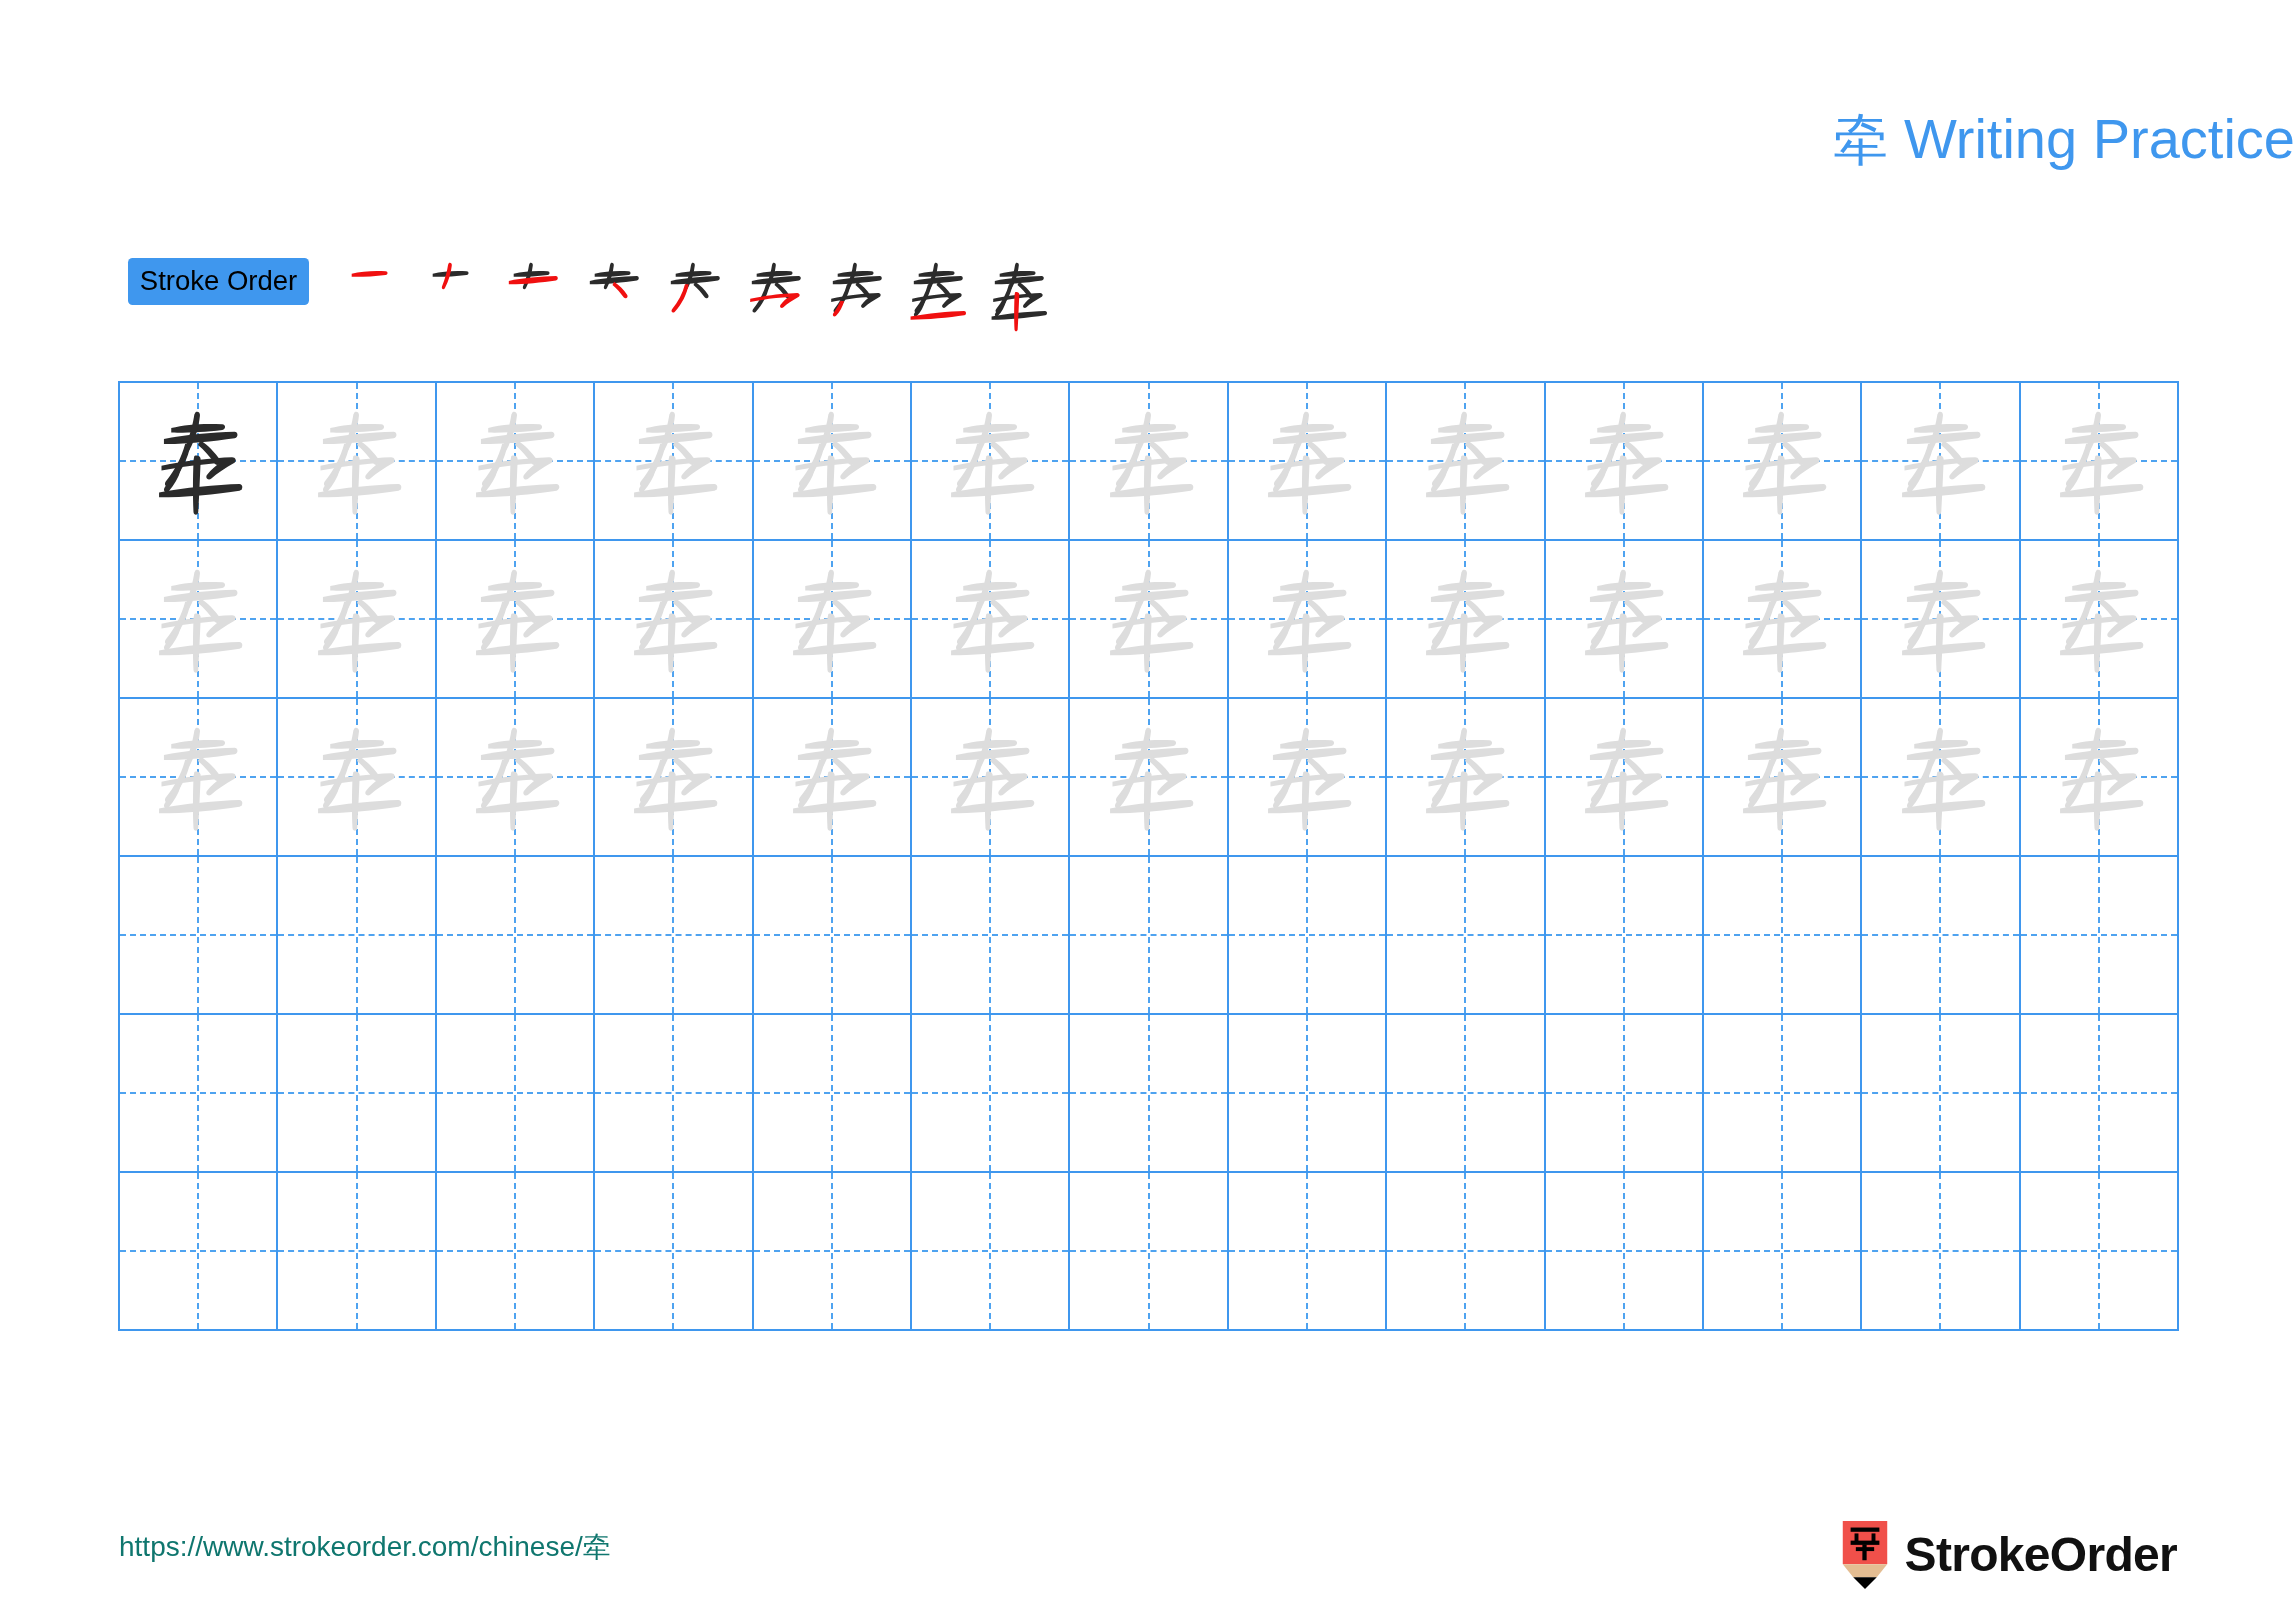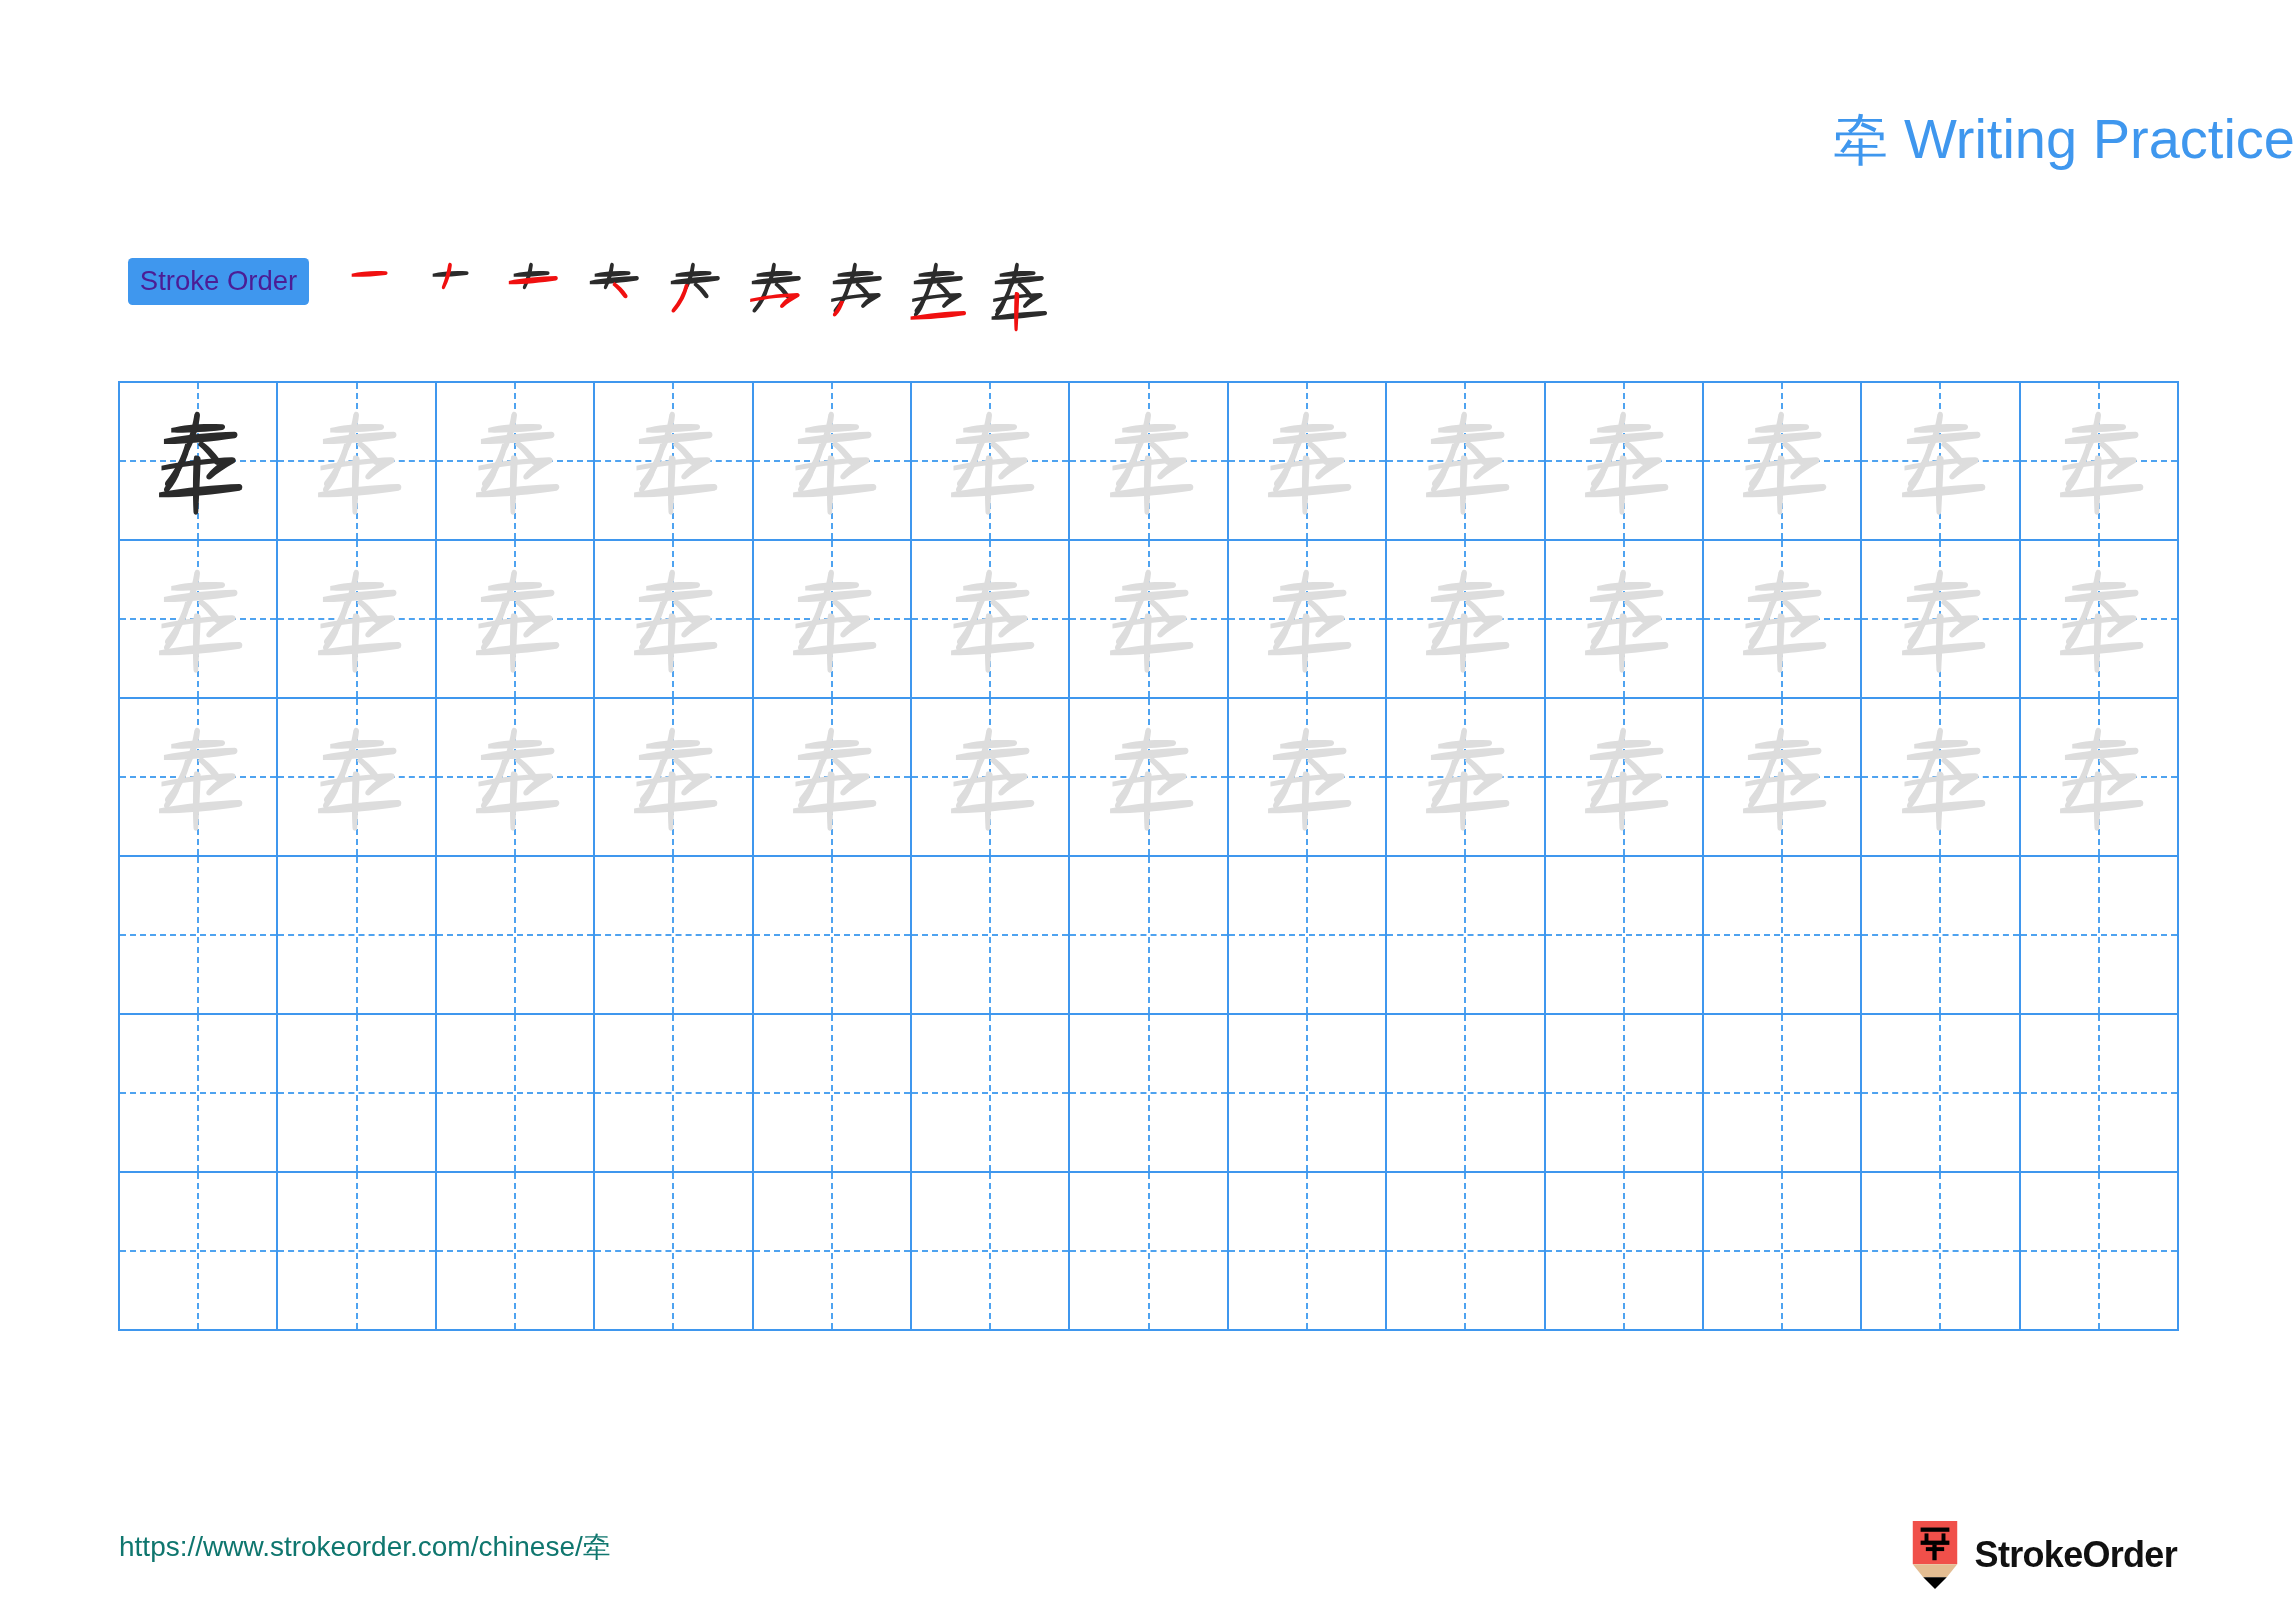--- a/index.html
+++ b/index.html
@@ -37,21 +37,21 @@
   #stroke-order-row {
     position: absolute;
     top: 255px;
     left: 128px;
     display: flex;
     align-items: flex-start;
     height: 79px;
   }
   #stroke-order-badge {
     background: #3f97ee;
-    color: #4c1d95;
+    color: #000000;
     font-size: 27.5px;
     line-height: 1;
     padding: 9.2px 11.8px 10.5px 11.8px;
     border-radius: 4.6px;
     white-space: nowrap;
     margin-top: 2.6px;
   }
   #stroke-steps {
     display: flex;
     align-items: flex-start;
@@ -151,21 +151,21 @@
     height: 72px;
   }
   #brand-logo {
     width: 50px;
     height: 68px;
     position: relative;
     margin-right: 14.4px;
     flex: 0 0 50px;
   }
   #brand-name {
-    font-size: 36px;
+    font-size: 48px;
     font-weight: bold;
     color: #111111;
     letter-spacing: -0.7px;
     line-height: 1;
     white-space: nowrap;
   }
 </style>
 </head>
 <body>
 

